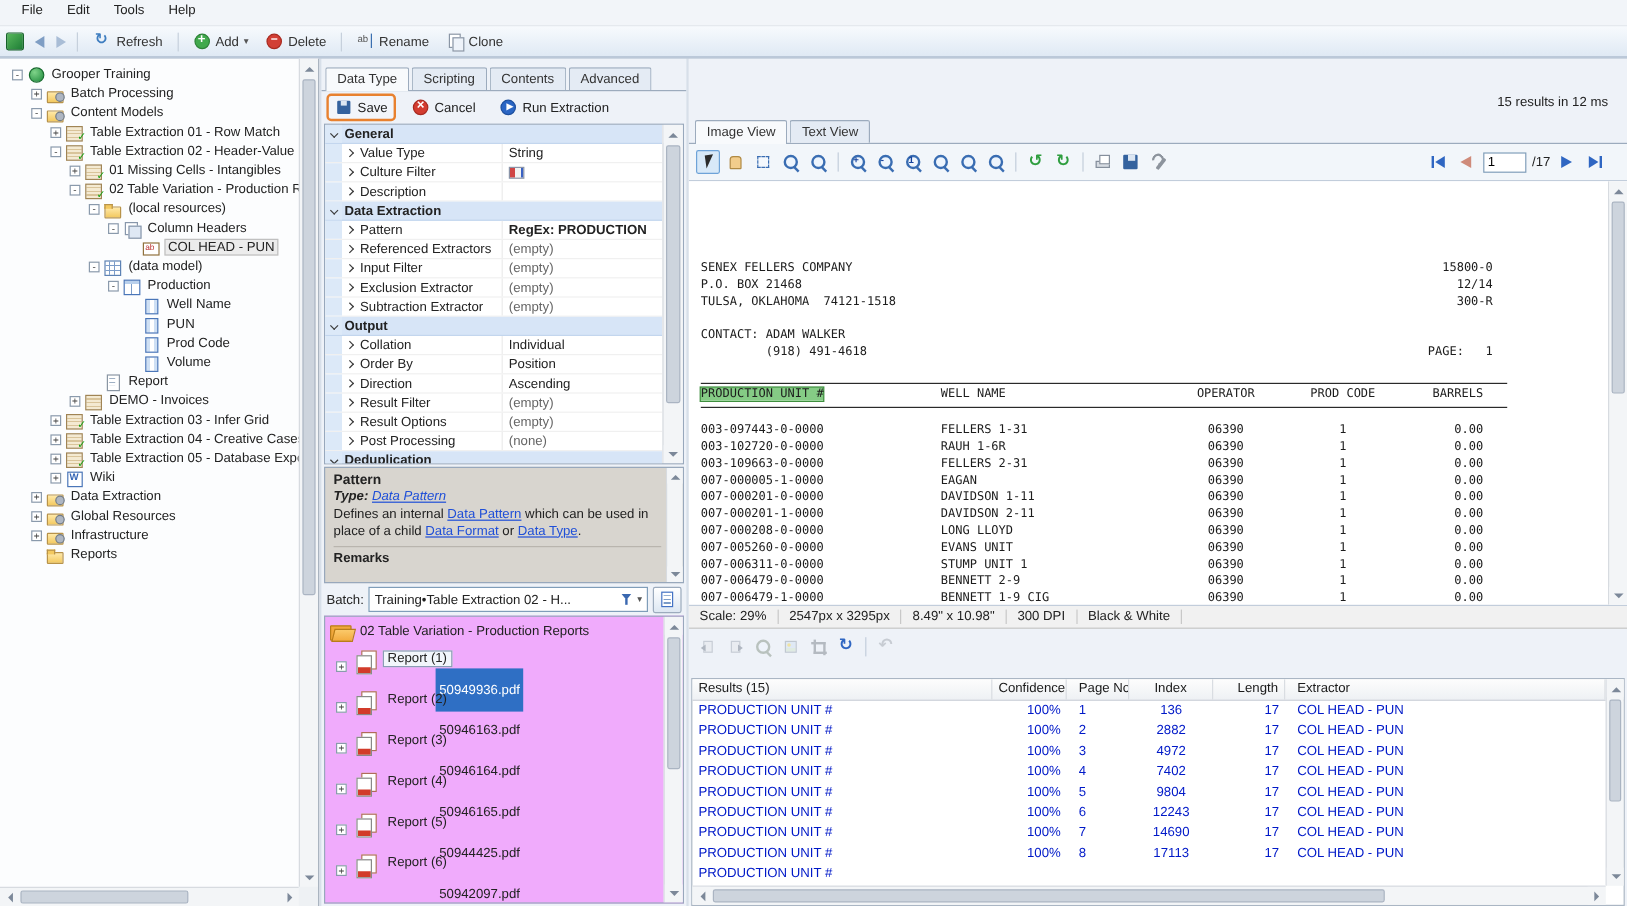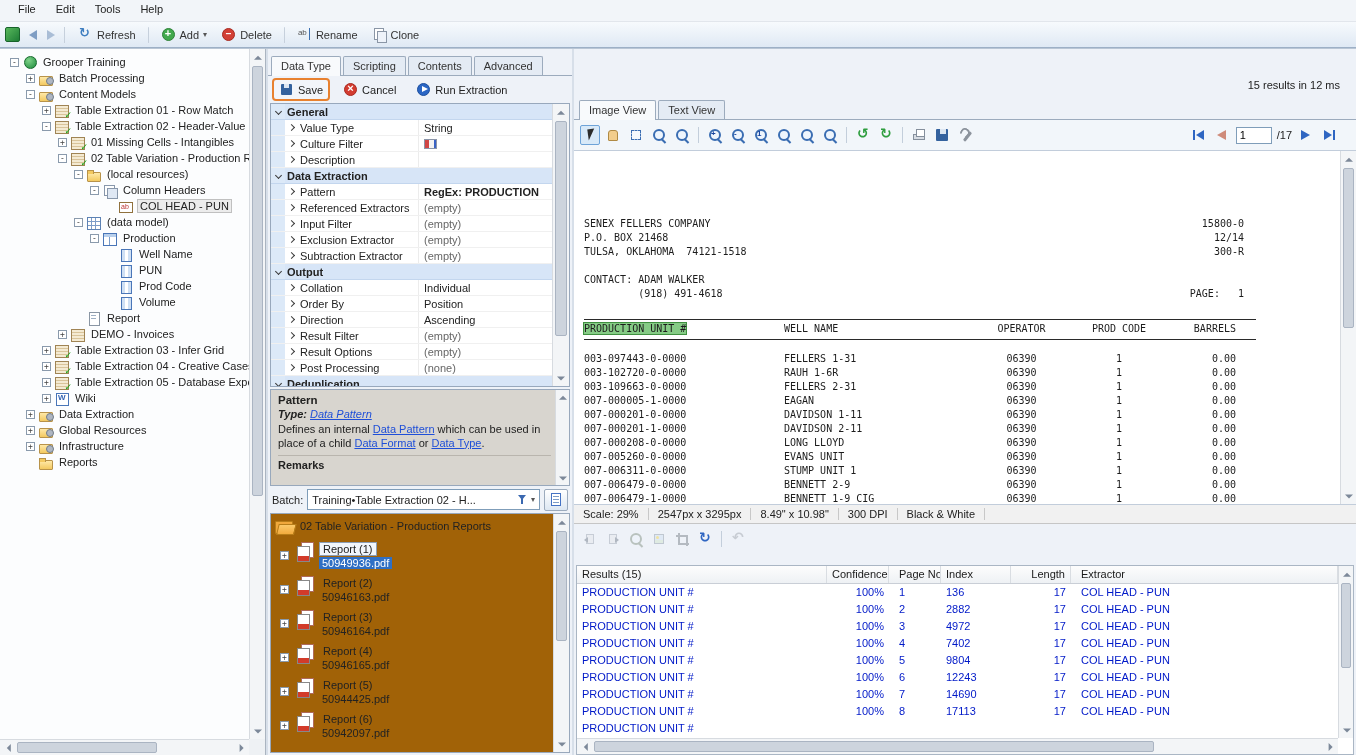--- a/index.html
+++ b/index.html
@@ -132,35 +132,35 @@
   .combo { flex:1; height:21px; background:#fff; border:1px solid #7f9db9; display:flex; align-items:center; padding:0 4px; gap:3px; overflow:hidden; }
   .combo-text { flex:1; white-space:nowrap; overflow:hidden; text-overflow:ellipsis; }
   .funnel { position:relative; width:11px; height:11px; flex:none; }
   .funnel::before { content:""; position:absolute; left:1px; top:1px; border-left:4px solid transparent; border-right:4px solid transparent; border-top:5px solid #3a68b0; }
   .funnel::after { content:""; position:absolute; left:4px; top:5px; width:2px; height:5px; background:#3a68b0; }
   .ccaret { font-size:8px; color:#555; flex:none; }
   .docbtn { width:24px; height:22px; border:1px solid #9cabbd; background:linear-gradient(#ffffff,#dde7f2); border-radius:2px; display:flex; align-items:center; justify-content:center; flex:none; }
   .docbtn-ico { width:10px; height:13px; background:#fff; border:1px solid #4472c4; position:relative; }
   .docbtn-ico::after { content:""; position:absolute; left:1px; top:2px; width:6px; height:8px; background:repeating-linear-gradient(180deg,#7c9cc8 0 1px,transparent 1px 3px); }
 
-  .batchtree { flex:1; margin:0 2px 2px; background:#a16207; border:1px solid #98a8bc; position:relative; overflow:hidden; }
+  .batchtree { flex:1; margin:0 2px 2px; background:#f0abfc; border:1px solid #98a8bc; position:relative; overflow:hidden; }
   .broot { display:flex; align-items:center; gap:6px; padding:4px 4px 6px; }
   .folder-open-ico { position:relative; width:19px; height:15px; flex:none; }
   .folder-open-ico::before { content:""; position:absolute; left:0; top:3px; width:16px; height:11px; background:#f1a83c; border:1px solid #b87d19; border-radius:1px; }
   .folder-open-ico::after { content:""; position:absolute; left:1px; top:6px; width:16px; height:9px; background:linear-gradient(#fbc96a,#f3ab3e); border:1px solid #b87d19; transform:skewX(-14deg); transform-origin:bottom left; }
   .bitems { position:absolute; left:0; top:26px; right:16px; bottom:0; overflow:hidden; }
   .bitem { height:34px; position:relative; padding-left:26px; display:flex; align-items:flex-start; padding-top:2px; }
   .bexp { position:absolute; left:9px; top:11px; width:9px; height:9px; border:1px solid #8a9aac; background:#fff; }
   .bexp::before { content:"+"; position:absolute; left:0; right:0; top:-1px; text-align:center; font:8px/9px "DejaVu Sans Mono",monospace; color:#444; }
   .pdfstack { width:16px; height:19px; position:relative; flex:none; margin-right:6px; }
   .pdfstack::before { content:""; position:absolute; left:4px; top:0; width:11px; height:14px; background:#fff; border:1px solid #b06a5a; }
   .pdfstack::after { content:""; position:absolute; left:0; top:4px; width:11px; height:14px; background:#fff; border:1px solid #888; box-shadow:inset 0 -5px 0 #d23b2a; }
   .bmeta { display:flex; flex-direction:column; gap:1px; }
   .bname { padding:0 3px; border:1px solid transparent; align-self:flex-start; }
-  .bfile { padding:0 3px; align-self:flex-start; color:#222; }
+  .bfile { padding:12px 3px; align-self:flex-start; color:#222;margin-left:44px; }
   .bitem.sel .bname { border-color:#8b9db5; background:#f2f6fb; }
   .bitem.sel .bfile { background:#2f6fc4; color:#fff; }
   .bt-sbv { position:absolute; right:0; top:0; bottom:0; width:16px; }
 
   
   .right-panel { flex:1; display:flex; flex-direction:column; background:#eef2f8; overflow:hidden; }
   .summary-row { height:50px; display:flex; align-items:flex-end; justify-content:flex-end; padding:0 16px 8px 0; flex:none; }
   .vtabs { height:21px; display:flex; align-items:flex-end; padding-left:5px; border-bottom:1px solid #9cabbd; flex:none; }
   .vtoolbar { height:31px; display:flex; align-items:center; background:#f2f6fa; border-bottom:1px solid #c2cddb; padding:0 6px; flex:none; }
   .vtools { display:flex; align-items:center; gap:3px; }
@@ -217,21 +217,21 @@
   [data-icon="refresh-view-icon"]::before { content:"↻"; position:absolute; left:3px; top:-1px; font-size:14px; font-weight:bold; color:#2f66c2; }
   [data-icon="undo-icon"]::before { content:"↶"; position:absolute; left:3px; top:-1px; font-size:14px; font-weight:bold; color:#9aa0a8; }
   .rgap { height:12px; flex:none; }
 
   .results { height:190px; margin:0 2px; background:#fff; border:1px solid #aab6c4; position:relative; display:flex; flex-direction:column; flex:none; overflow:hidden; }
   .rhead { height:18px; display:flex; background:linear-gradient(#fdfdfd,#eef1f4); border-bottom:1px solid #c9ced6; color:#1a1a1a; padding-right:15px; flex:none; }
   .rhc { border-right:1px solid #d9dde2; padding:2px 5px 0; white-space:nowrap; overflow:hidden; }
   .rbody { flex:1; overflow:hidden; padding-right:15px; }
   .rrow { height:17px; display:flex; color:#0019c8; }
   .rc { padding:2px 5px 0; white-space:nowrap; overflow:hidden; }
-  .rc1 { width:250px; } .rc2 { width:62px; text-align:right; } .rc3 { width:52px; padding-left:10px; } .rc4 { width:70px; text-align:left; } .rc5 { width:60px; text-align:right; } .rc6 { flex:1; padding-left:10px; }
+  .rc1 { width:250px; } .rc2 { width:62px; text-align:right; } .rc3 { width:52px; padding-left:10px; } .rc4 { width:70px; text-align:center; } .rc5 { width:60px; text-align:right; } .rc6 { flex:1; padding-left:10px; }
   .results-sbv { position:absolute; right:0; top:0; bottom:16px; width:15px; }
   .results-sbh { position:absolute; left:0; right:15px; bottom:0; height:16px; }
 </style>
 </head>
 <body>
 
 <div class="app">
 
   <div class="menubar">
 

